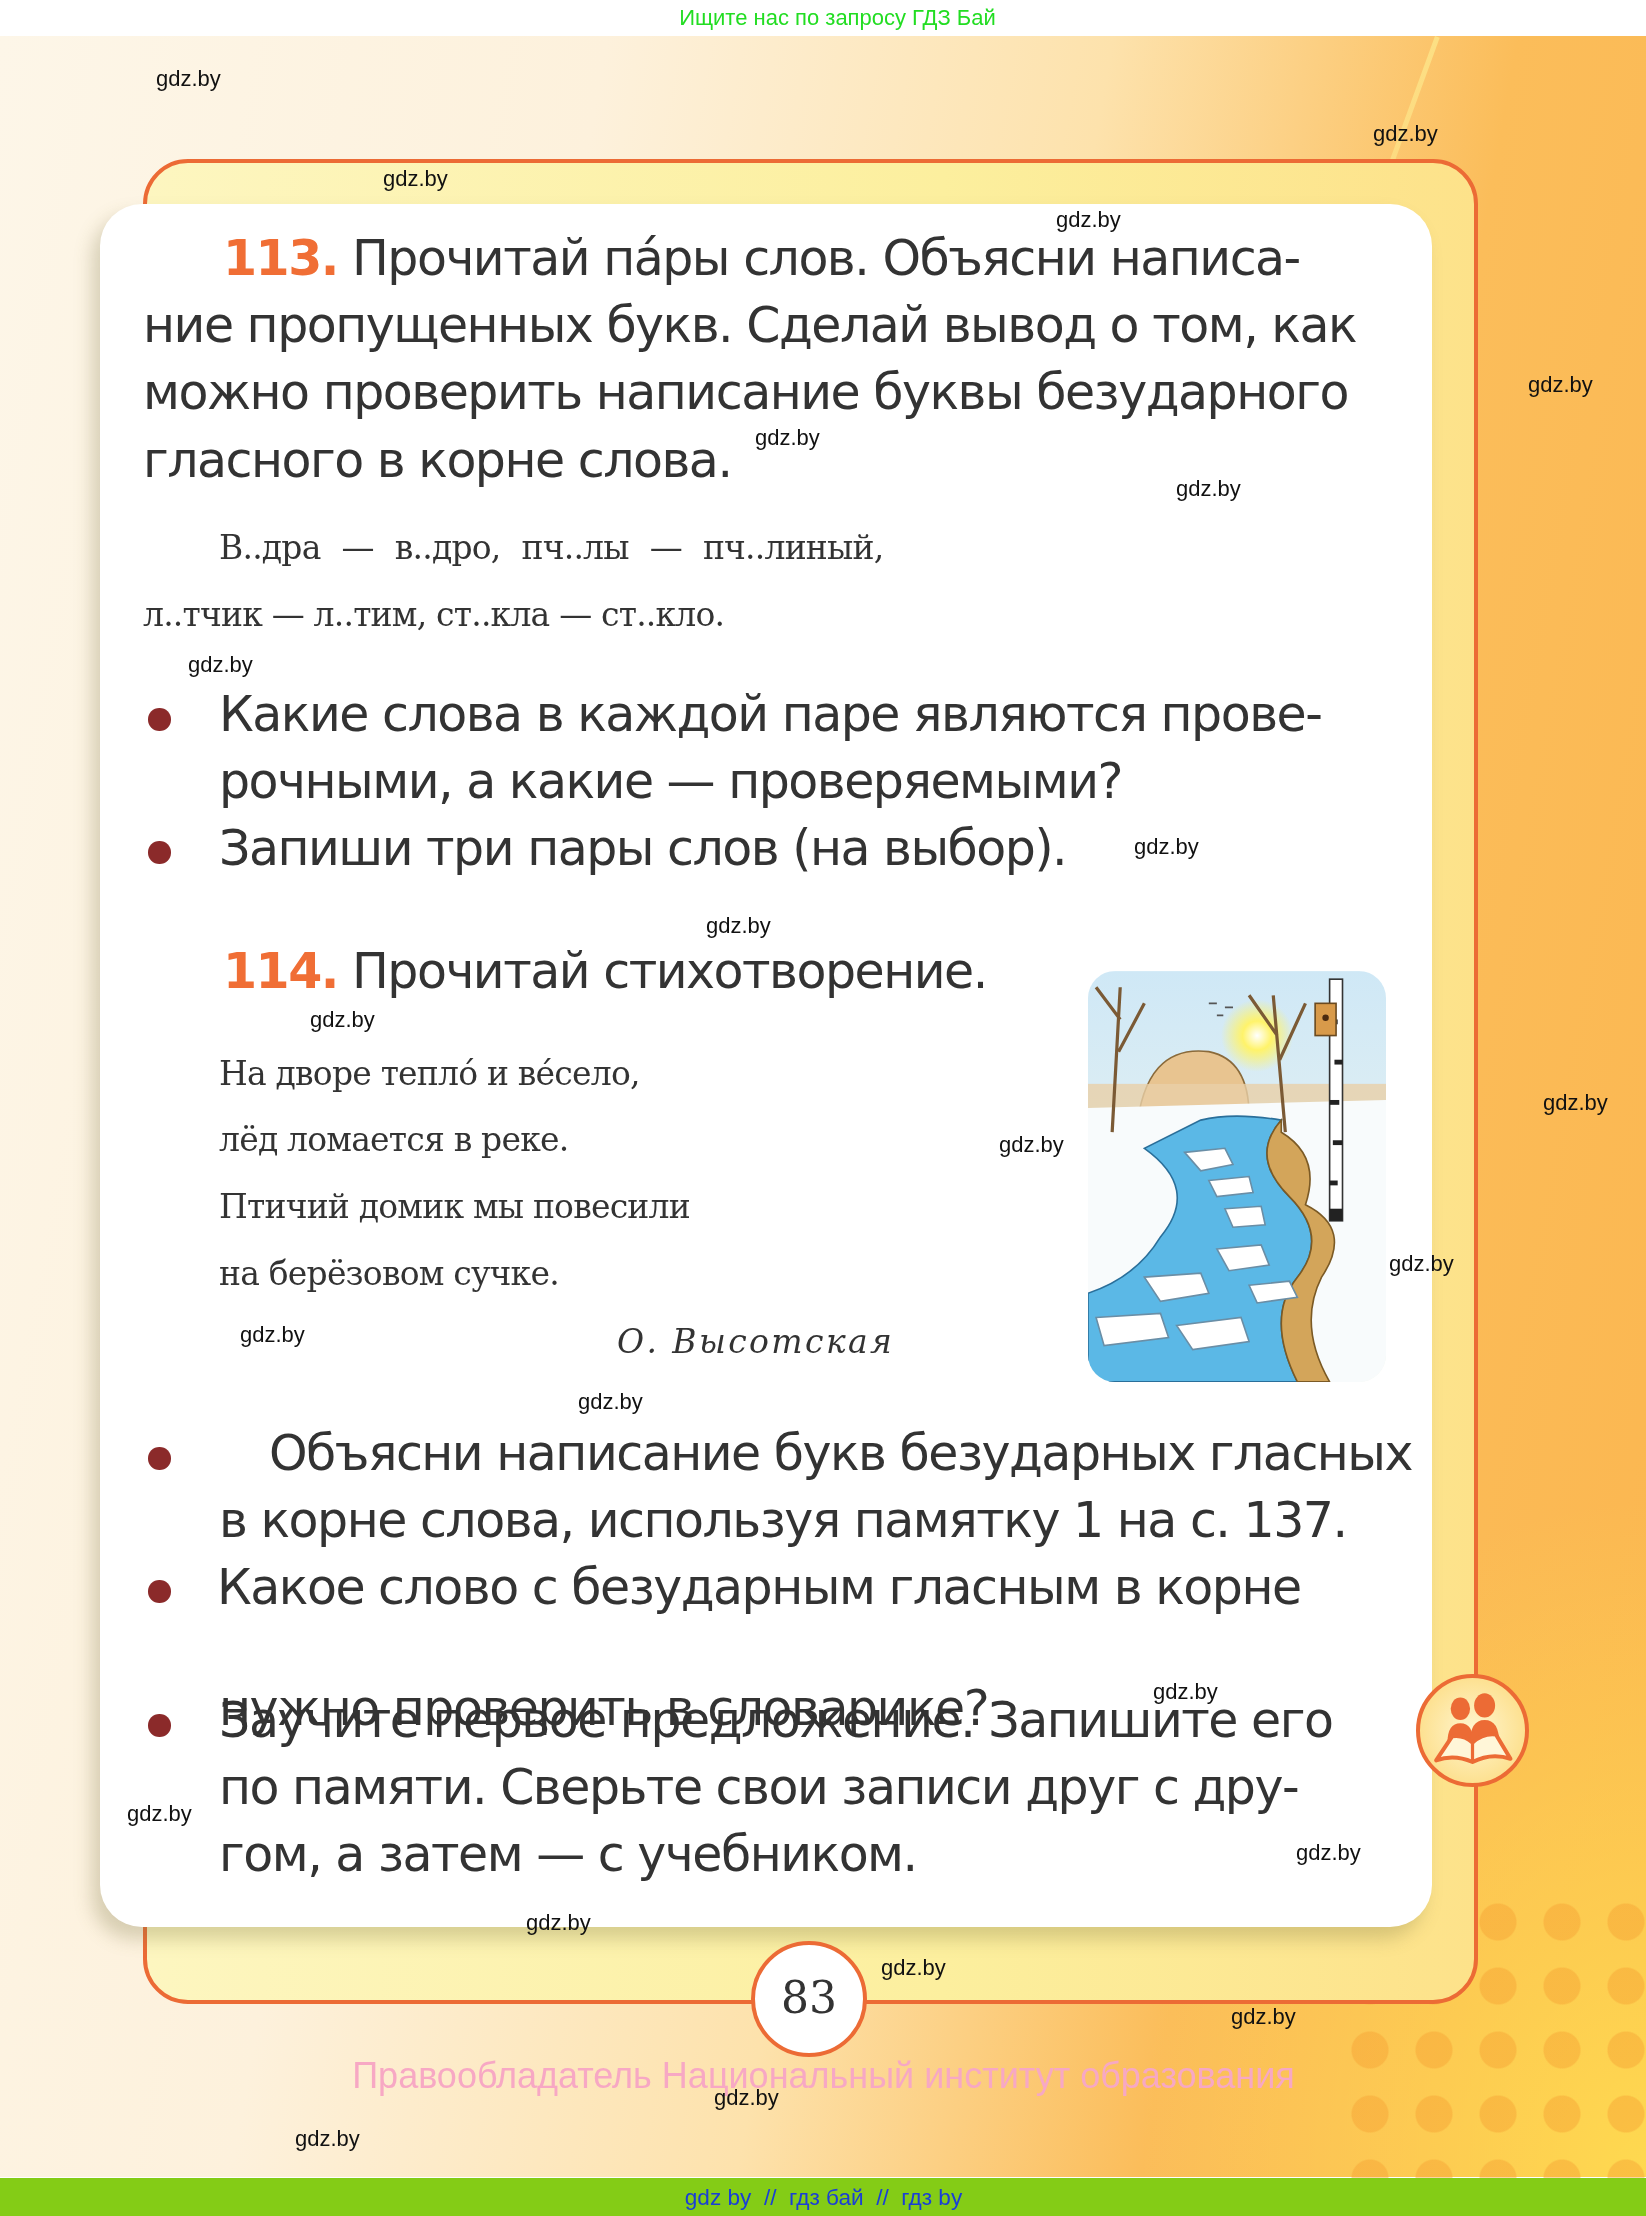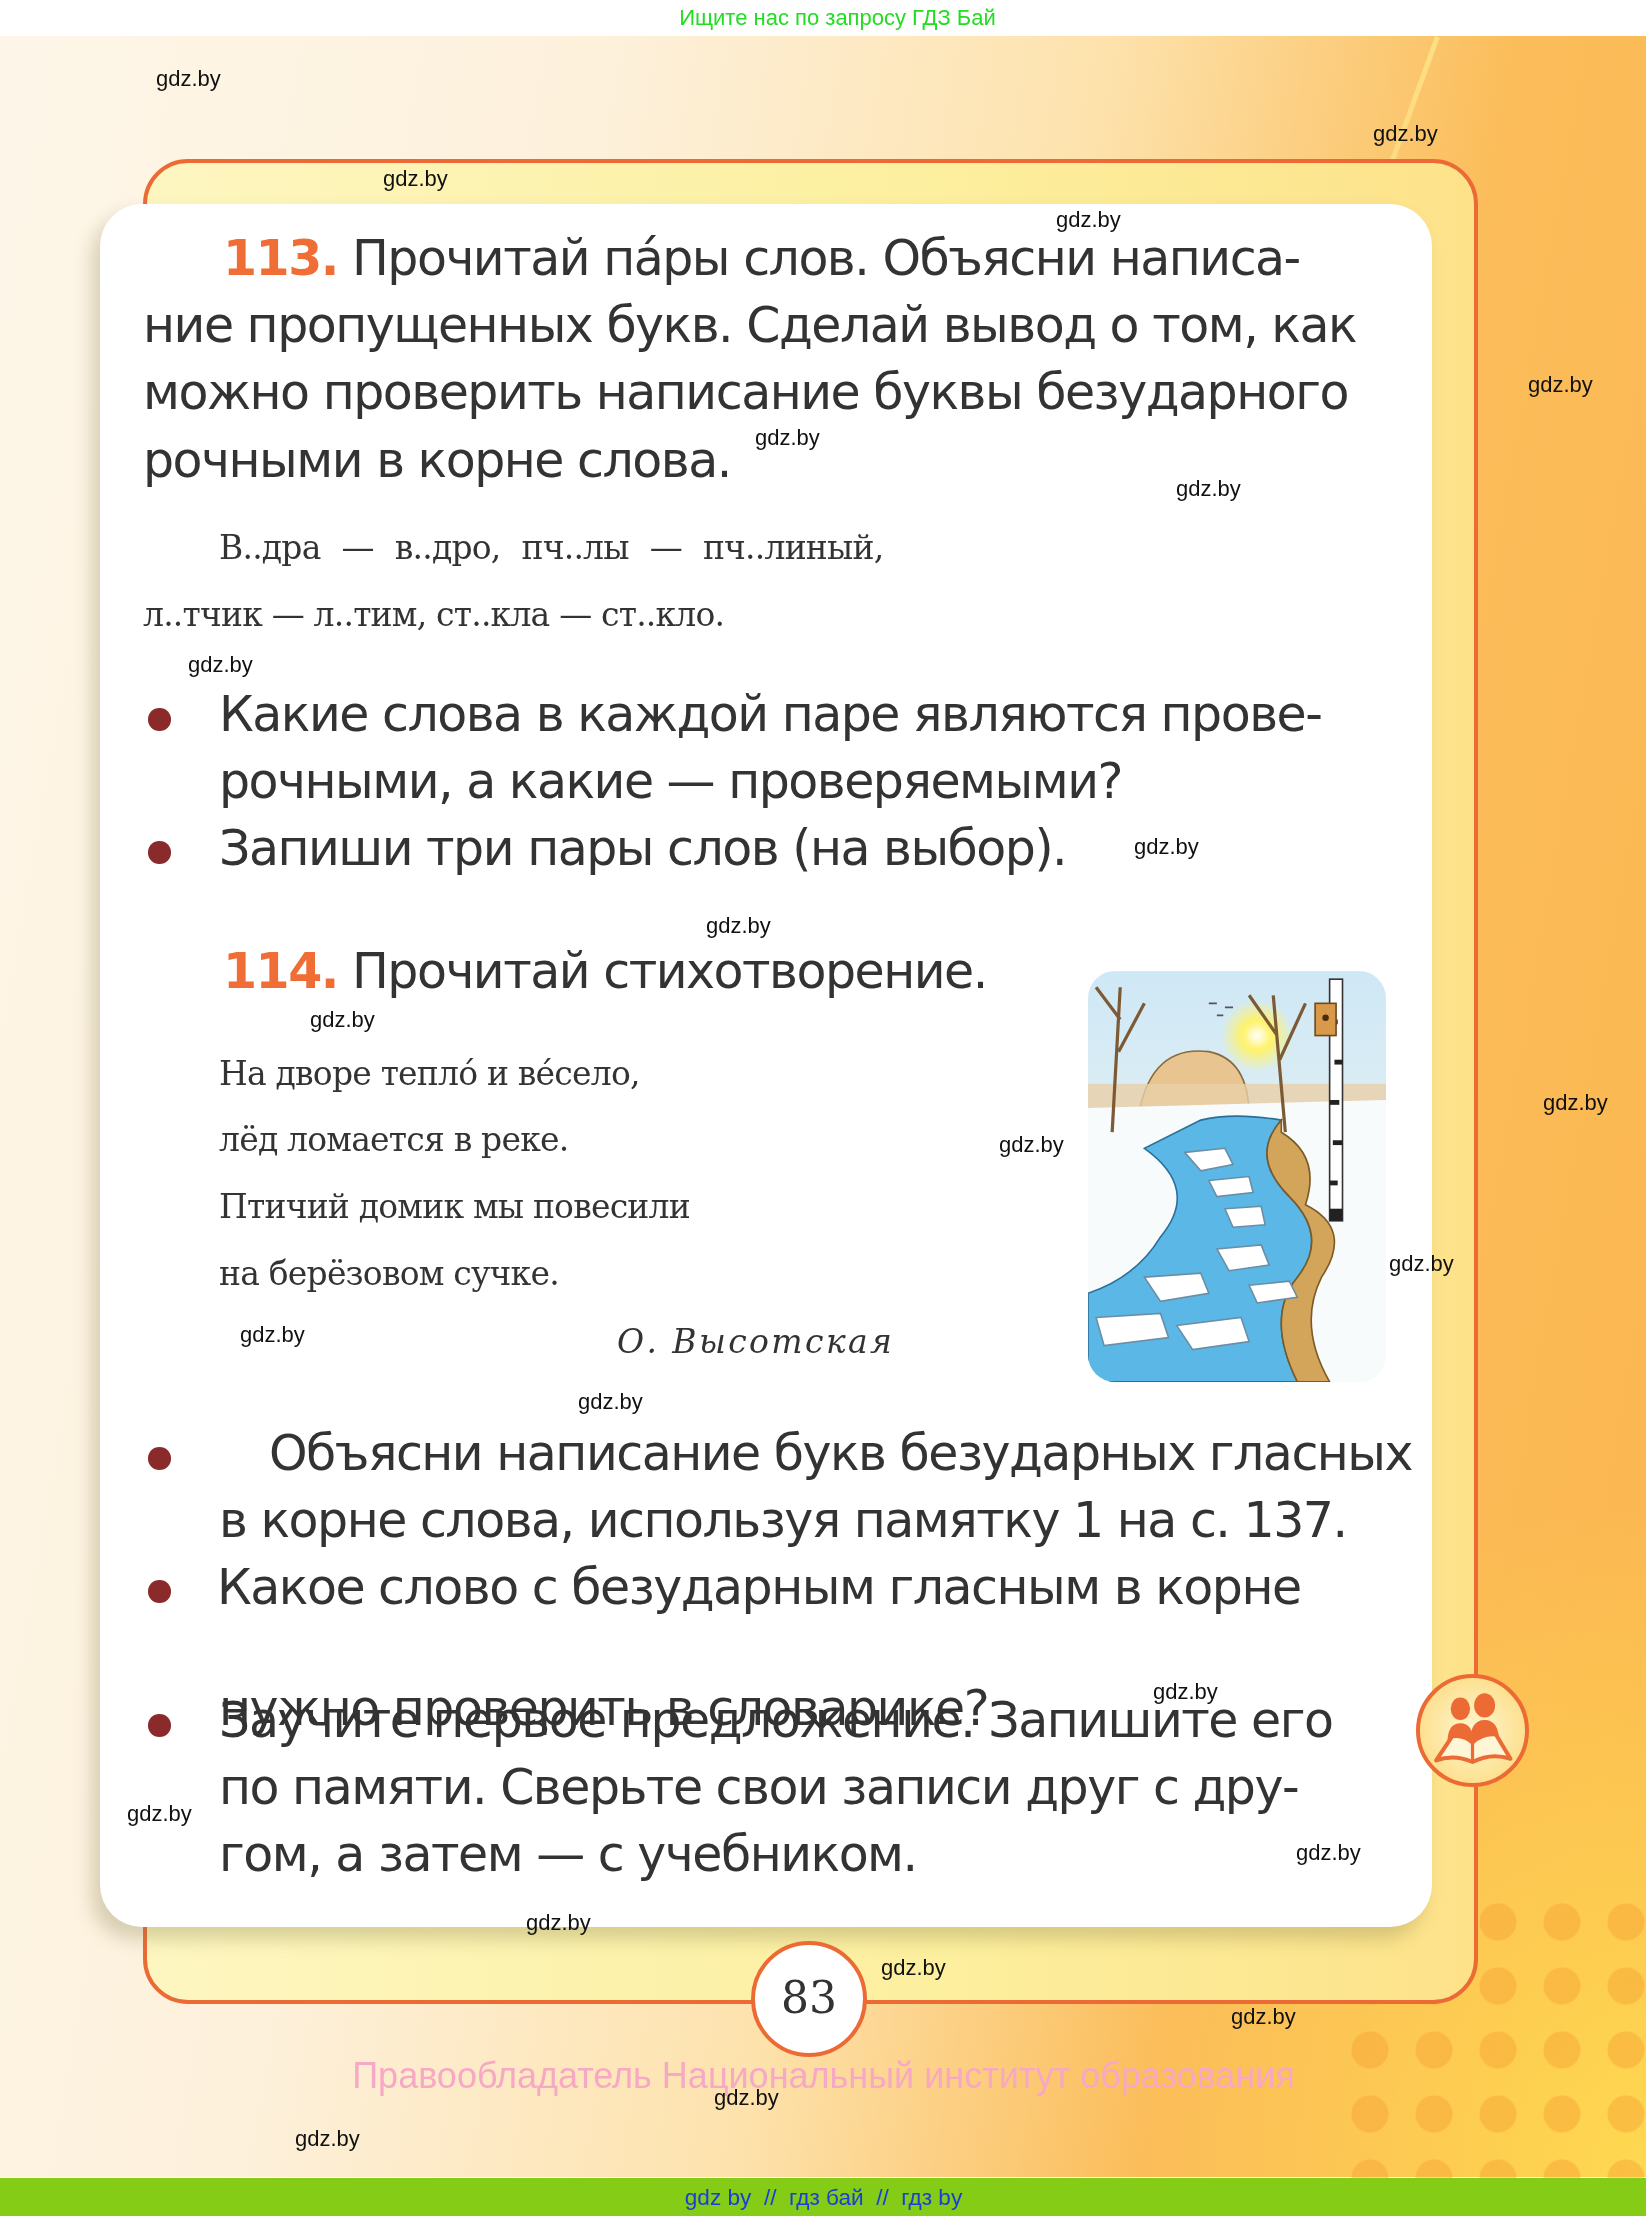--- a/index.html
+++ b/index.html
@@ -41,21 +41,21 @@
   <div class="streak"></div>
   <div class="dots"></div>
 </div>
 
 <div class="frame"></div>
 <div class="card"></div>
 
 <div class="txt" style="left:223px;top:230px;"><span class="num">113.</span> <span>Прочитай па́ры слов. Объясни написа-</span></div>
 <div class="txt" style="left:143px;top:297px;">ние пропущенных букв. Сделай вывод о том, как</div>
 <div class="txt" style="left:143px;top:364px;">можно проверить написание буквы безударного</div>
-<div class="txt" style="left:143px;top:432px;">рочными в корне слова.</div>
+<div class="txt" style="left:143px;top:432px;">гласного в корне слова.</div>
 
 <div class="serif" style="left:219px;top:528px;word-spacing:11.3px;">В..дра — в..дро, пч..лы — пч..линый,</div>
 <div class="serif" style="left:143px;top:595px;">л..тчик — л..тим, ст..кла — ст..кло.</div>
 
 <div class="bullet" style="left:148px;top:708px;"></div>
 <div class="txt" style="left:219px;top:686px;">Какие слова в каждой паре являются прове-</div>
 <div class="txt" style="left:219px;top:753px;">рочными, а какие — проверяемыми?</div>
 <div class="bullet" style="left:148px;top:841px;"></div>
 <div class="txt" style="left:219px;top:820px;">Запиши три пары слов (на выбор).</div>
 

